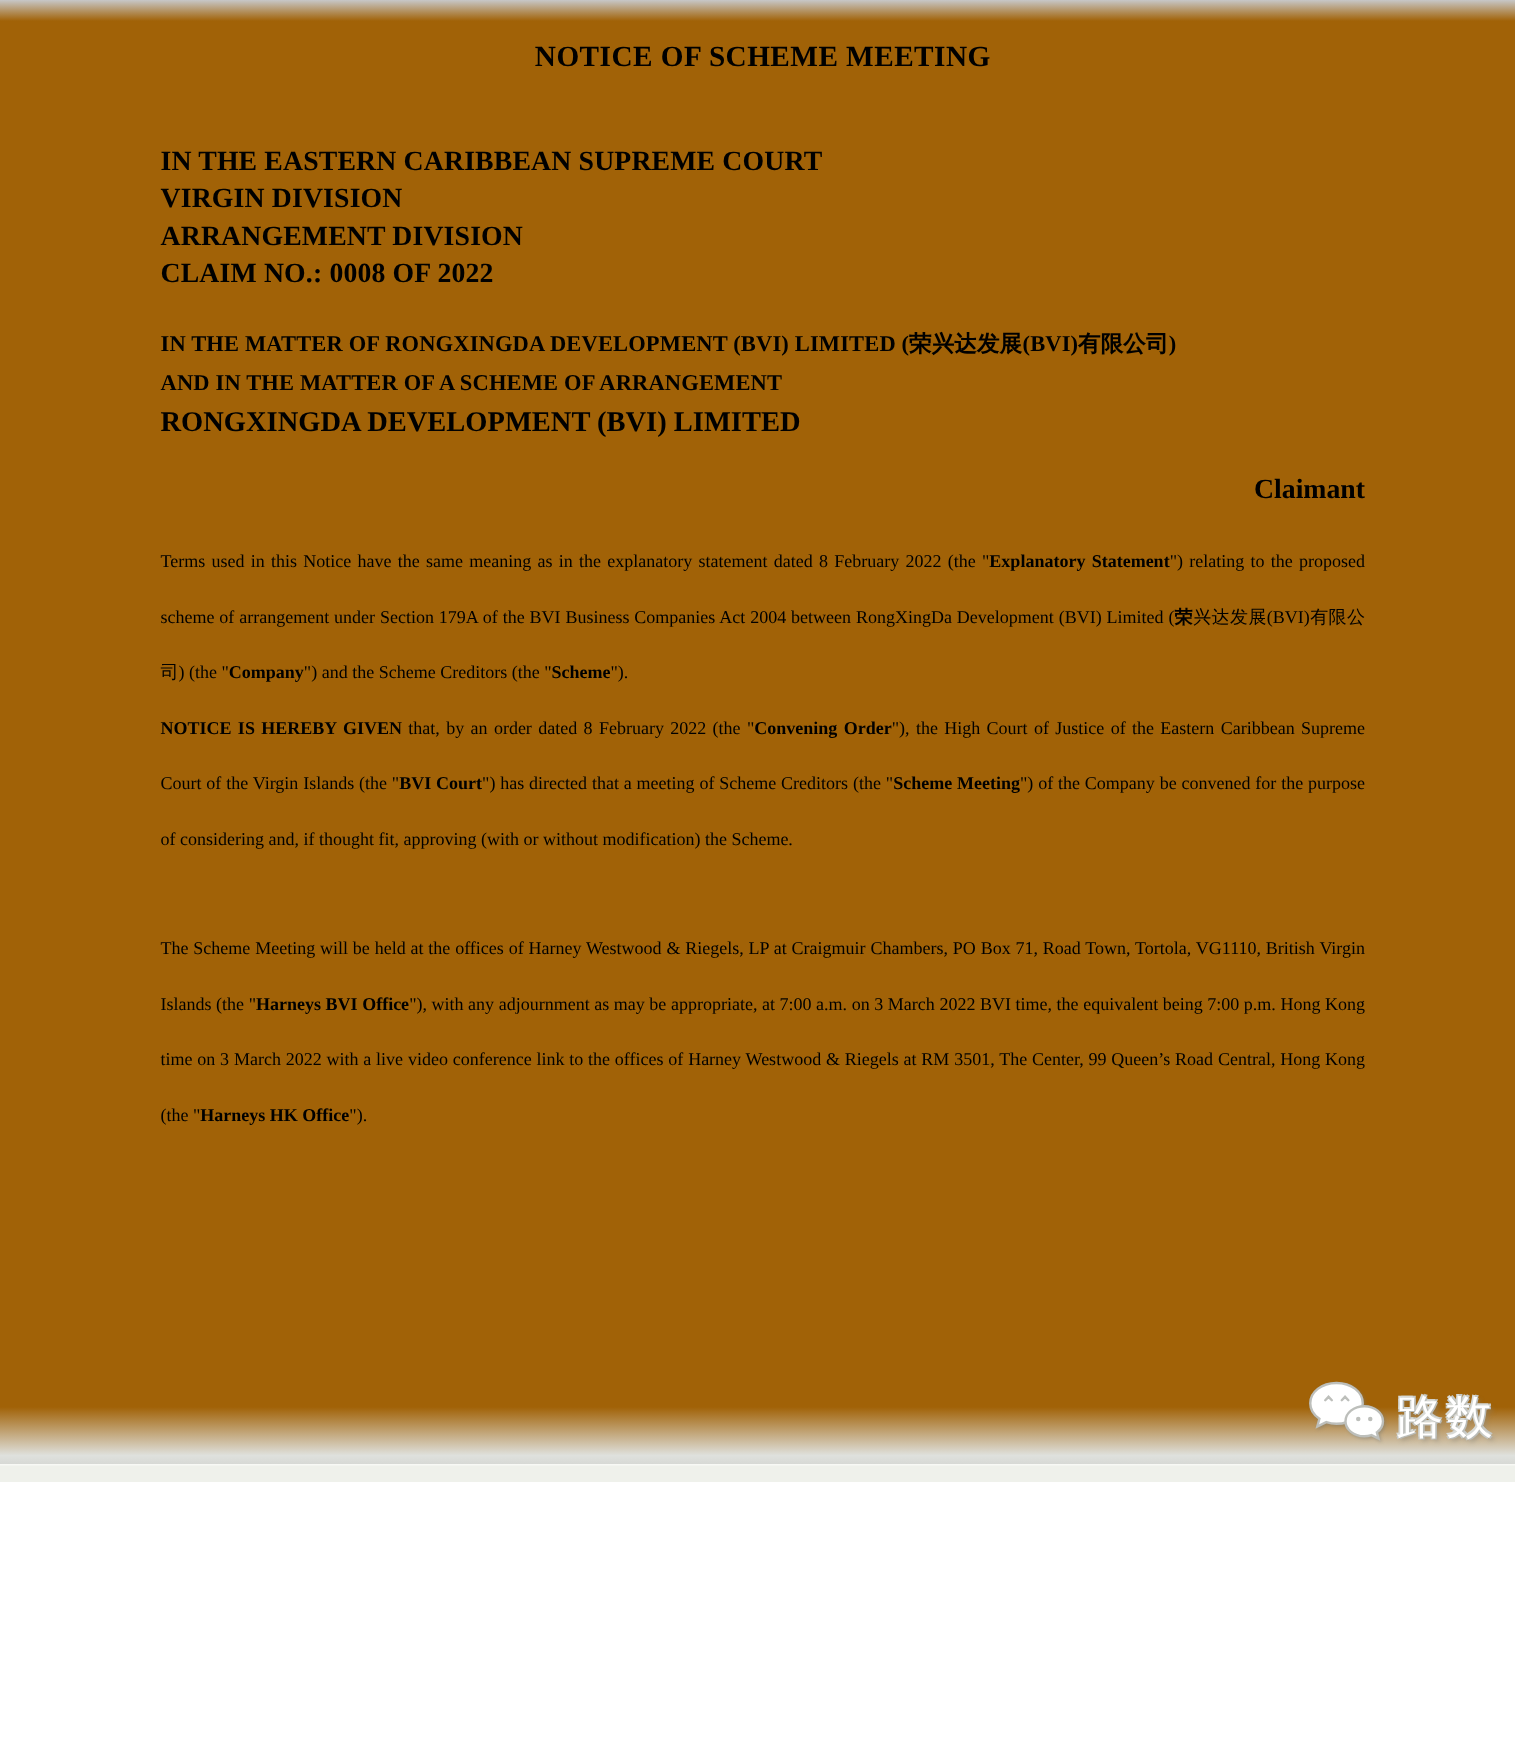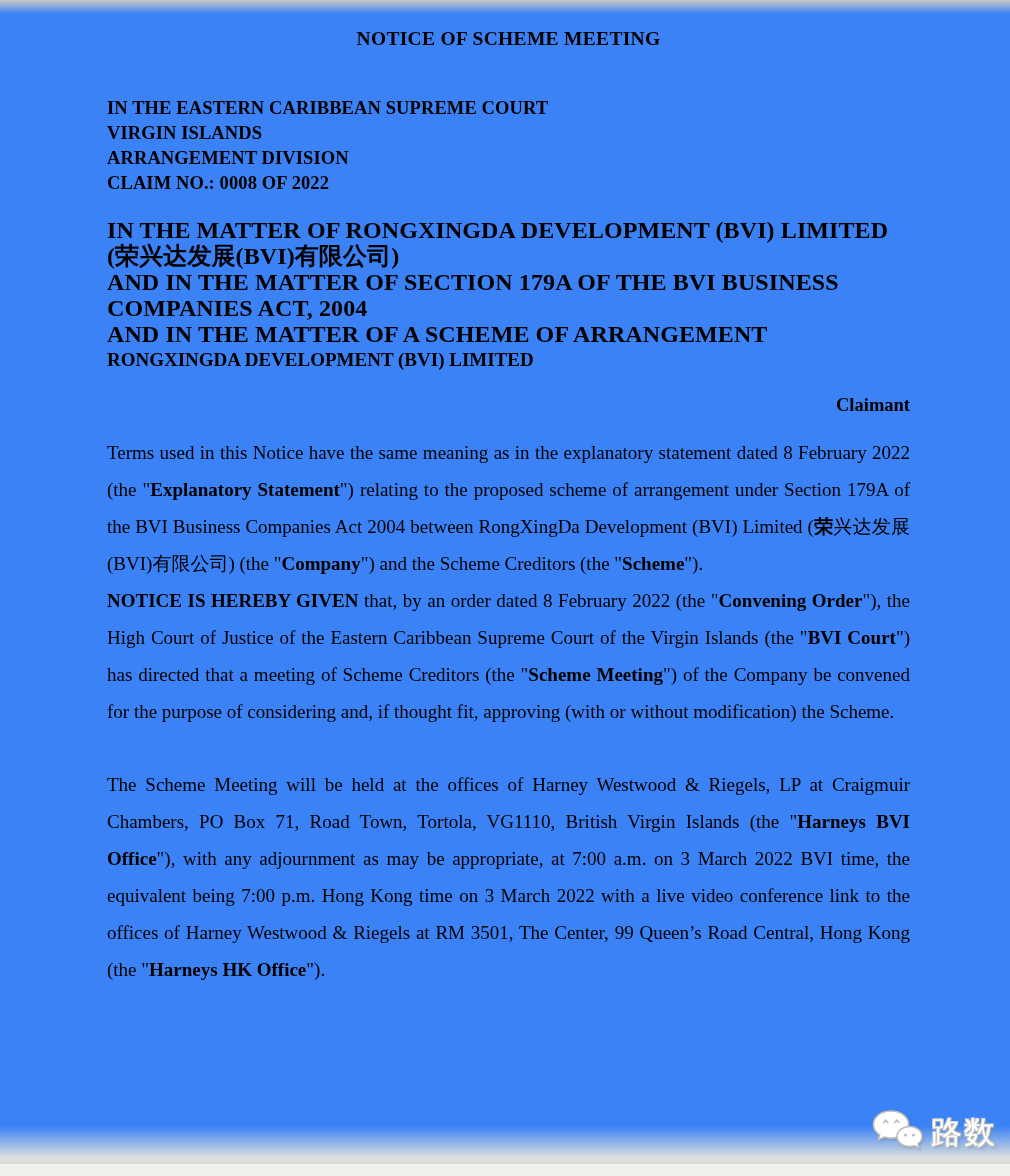--- a/index.html
+++ b/index.html
@@ -1,20 +1,20 @@
 <!DOCTYPE html>
 <html><head>
 <meta charset="utf-8">
 <style>
   html, body { margin: 0; padding: 0; background: #ffffff; }
   .page {
     position: relative;
     width: 1010px;
-    height: 1176px;
-    background: #3b82f6;
+    height: 988px;
+    background: #a16207;
     font-family: "Liberation Serif", "DejaVu Serif", serif;
     color: #000000;
     overflow: hidden;
   }
   .top-fade {
     position: absolute;
     top: 0; left: 0; right: 0;
     height: 14px;
     background: linear-gradient(to bottom, #c7c7c7 0%, rgba(255,255,255,0) 100%);
     z-index: 3;
@@ -37,40 +37,40 @@
   .court-block {
     margin-top: 45px;
     font-weight: bold;
     font-size: 18.5px;
     line-height: 25px;
     letter-spacing: 0.1px;
   }
   .matter-block {
     margin-top: 21px;
     font-weight: bold;
-    font-size: 24px;
+    font-size: 15px;
     line-height: 26px;
     letter-spacing: 0.1px;
   }
   .company-name {
     text-align: left;
     font-weight: bold;
     font-size: 19px;
     line-height: 25px;
   }
   .party-role {
     margin-top: 21px;
     text-align: right;
     font-weight: bold;
     font-size: 18.5px;
     line-height: 25px;
   }
   .body-copy {
     margin: 0;
-    font-size: 19px;
+    font-size: 12px;
     line-height: 37px;
     text-align: justify;
     text-justify: inter-word;
   }
   .body-copy b { font-weight: bold; }
   .para-1 { margin-top: 16px; }
   .para-2 { }
   .para-3 { margin-top: 36px; }
 
   .watermark {
@@ -122,28 +122,27 @@
 <div class="page">
 
   <div class="top-fade"></div>
 
   <div class="content">
 
     <div class="doc-title">NOTICE OF SCHEME MEETING</div>
 
     <div class="court-block">
       <div>IN THE EASTERN CARIBBEAN SUPREME COURT</div>
-      <div>VIRGIN ISLANDS</div>
+      <div>VIRGIN DIVISION</div>
       <div>ARRANGEMENT DIVISION</div>
       <div>CLAIM NO.: 0008 OF 2022</div>
     </div>
 
     <div class="matter-block">
       <div>IN THE MATTER OF RONGXINGDA DEVELOPMENT (BVI) LIMITED (荣兴达发展(BVI)有限公司)</div>
-      <div>AND IN THE MATTER OF SECTION 179A OF THE BVI BUSINESS COMPANIES ACT, 2004</div>
       <div>AND IN THE MATTER OF A SCHEME OF ARRANGEMENT</div>
     </div>
 
     <div class="company-name">RONGXINGDA DEVELOPMENT (BVI) LIMITED</div>
 
     <div class="party-role">Claimant</div>
 
     <p class="body-copy para-1"><span>Terms used in this Notice have the same meaning as in the explanatory statement dated 8 February 2022 (the "</span><b>Explanatory Statement</b><span>") relating to the proposed scheme of arrangement under Section 179A of the BVI Business Companies Act 2004 between RongXingDa Development (BVI) Limited (</span><b>荣</b><span>兴达发展(BVI)有限公司) (the "</span><b>Company</b><span>") and the Scheme Creditors (the "</span><b>Scheme</b><span>").</span></p>
 
     <p class="body-copy para-2"><b>NOTICE IS HEREBY GIVEN</b><span> that, by an order dated 8 February 2022 (the "</span><b>Convening Order</b><span>"), the High Court of Justice of the Eastern Caribbean Supreme Court of the Virgin Islands (the "</span><b>BVI Court</b><span>") has directed that a meeting of Scheme Creditors (the "</span><b>Scheme Meeting</b><span>") of the Company be convened for the purpose of considering and, if thought fit, approving (with or without modification) the Scheme.</span></p>

